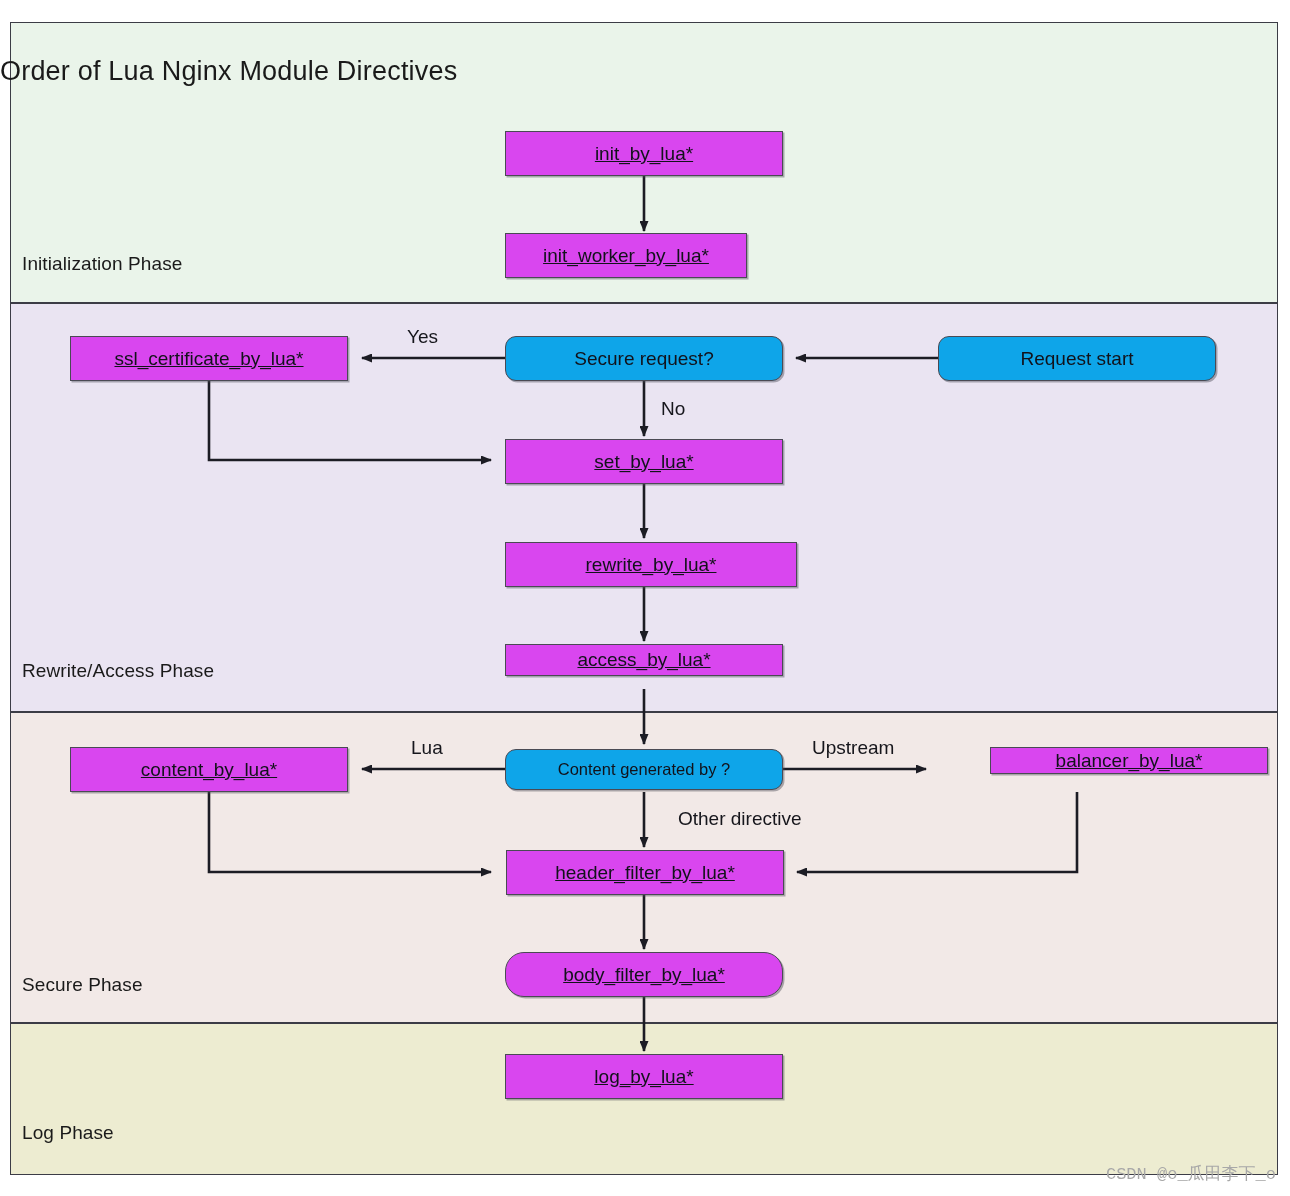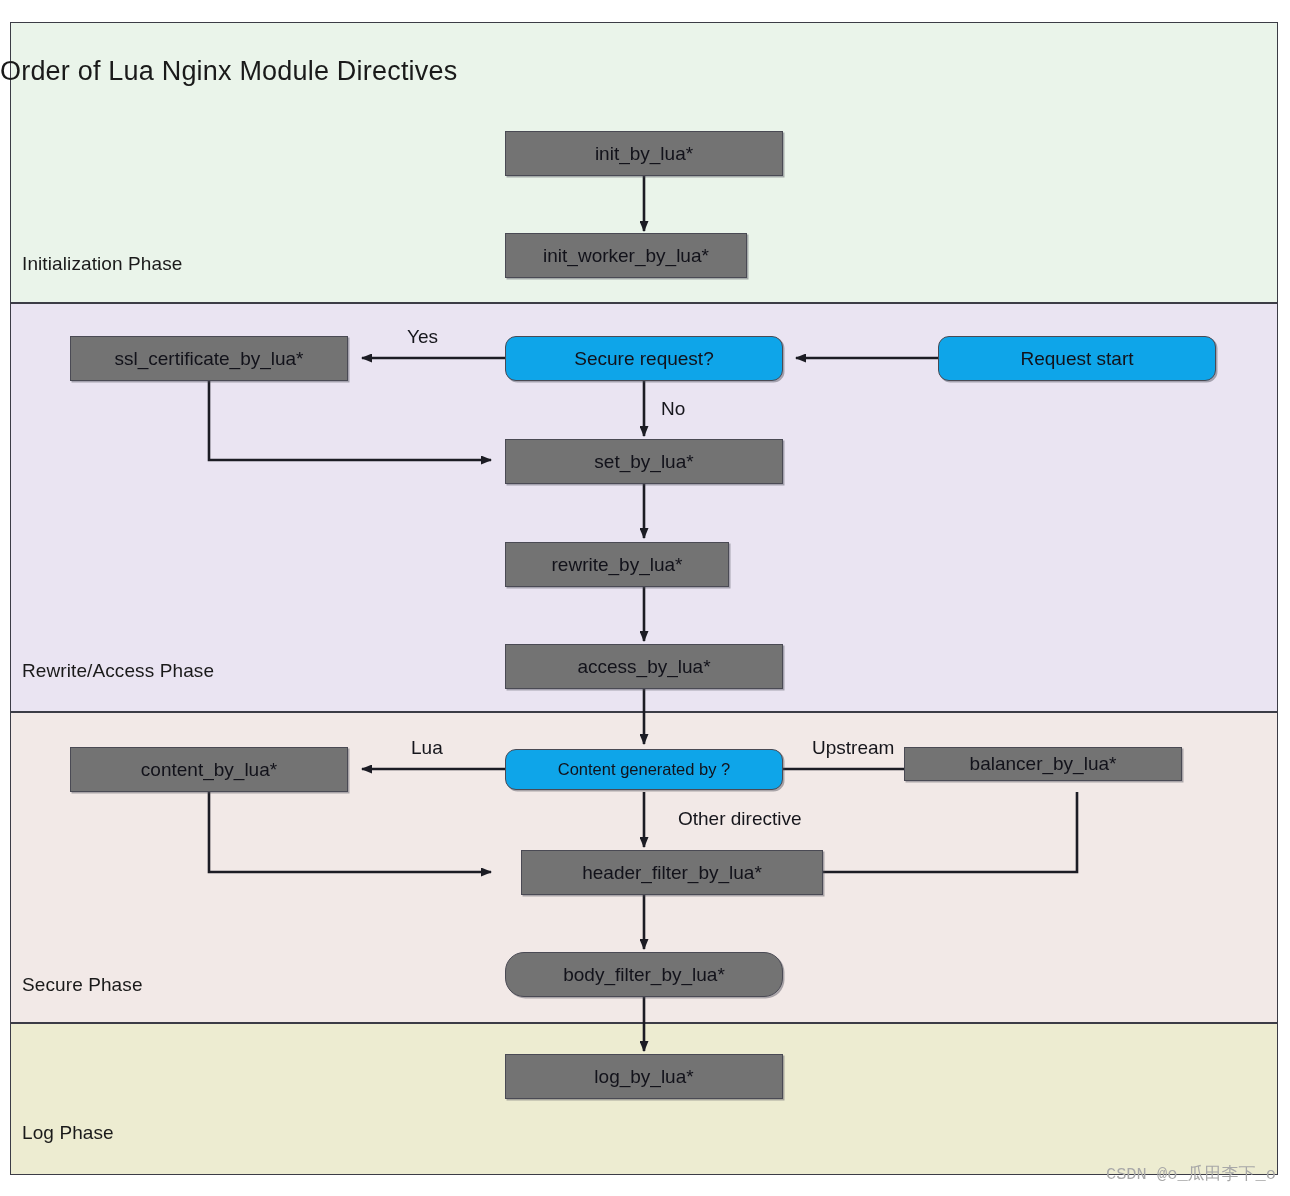--- a/index.html
+++ b/index.html
@@ -62,22 +62,23 @@
     display: flex;
     align-items: center;
     justify-content: center;
     font-size: 19px;
     color: #12121a;
     white-space: nowrap;
     border: 1.6px solid #4a4a54;
     box-shadow: 1.5px 1.5px 0 rgba(80,80,90,.45);
   }
   .node.proc {
-    background: #737373;
+    background: #d946ef;
     border-radius: 0;
+    text-decoration: underline;
   }
   .node.term {
     background: #0ea5e9;
     border-radius: 11px;
   }
   .node.small { font-size: 16.5px; }
 
   
   #arrows {
     position: absolute;
@@ -171,31 +172,31 @@
   <div class="node proc" style="left:505px; top:233px; width:242px; height:45px;">init_worker_by_lua*</div>
 
   <div class="node proc" style="left:70px; top:336px; width:278px; height:45px;">ssl_certificate_by_lua*</div>
 
   <div class="node term" style="left:505px; top:336px; width:278px; height:45px;">Secure request?</div>
 
   <div class="node term" style="left:938px; top:336px; width:278px; height:45px;">Request start</div>
 
   <div class="node proc" style="left:505px; top:439px; width:278px; height:45px;">set_by_lua*</div>
 
-  <div class="node proc" style="left:505px; top:542px; width:224px; height:45px;">rewrite_by_lua*</div>
-
-  <div class="node proc" style="left:505px; top:644px; width:278px; height:45px;">access_by_lua*</div>
+  <div class="node proc" style="left:505px; top:542px; width:292px; height:45px;">rewrite_by_lua*</div>
+
+  <div class="node proc" style="left:505px; top:644px; width:278px; height:32px;">access_by_lua*</div>
 
   <div class="node proc" style="left:70px; top:747px; width:278px; height:45px;">content_by_lua*</div>
 
   <div class="node term small" style="left:505px; top:749px; width:278px; height:41px;">Content generated by ?</div>
 
-  <div class="node proc" style="left:904px; top:747px; width:278px; height:34px;">balancer_by_lua*</div>
-
-  <div class="node proc" style="left:521px; top:850px; width:302px; height:45px;">header_filter_by_lua*</div>
+  <div class="node proc" style="left:990px; top:747px; width:278px; height:27px;">balancer_by_lua*</div>
+
+  <div class="node proc" style="left:506px; top:850px; width:278px; height:45px;">header_filter_by_lua*</div>
 
   <div class="node proc" style="left:505px; top:952px; width:278px; height:45px;border-radius:19px;">body_filter_by_lua*</div>
 
   <div class="node proc" style="left:505px; top:1054px; width:278px; height:45px;">log_by_lua*</div>
 
   <div class="edge-label" style="left:407px; top:326px;">Yes</div>
 
   <div class="edge-label" style="left:661px; top:398px;">No</div>
 
   <div class="edge-label" style="left:411px; top:737px;">Lua</div>

